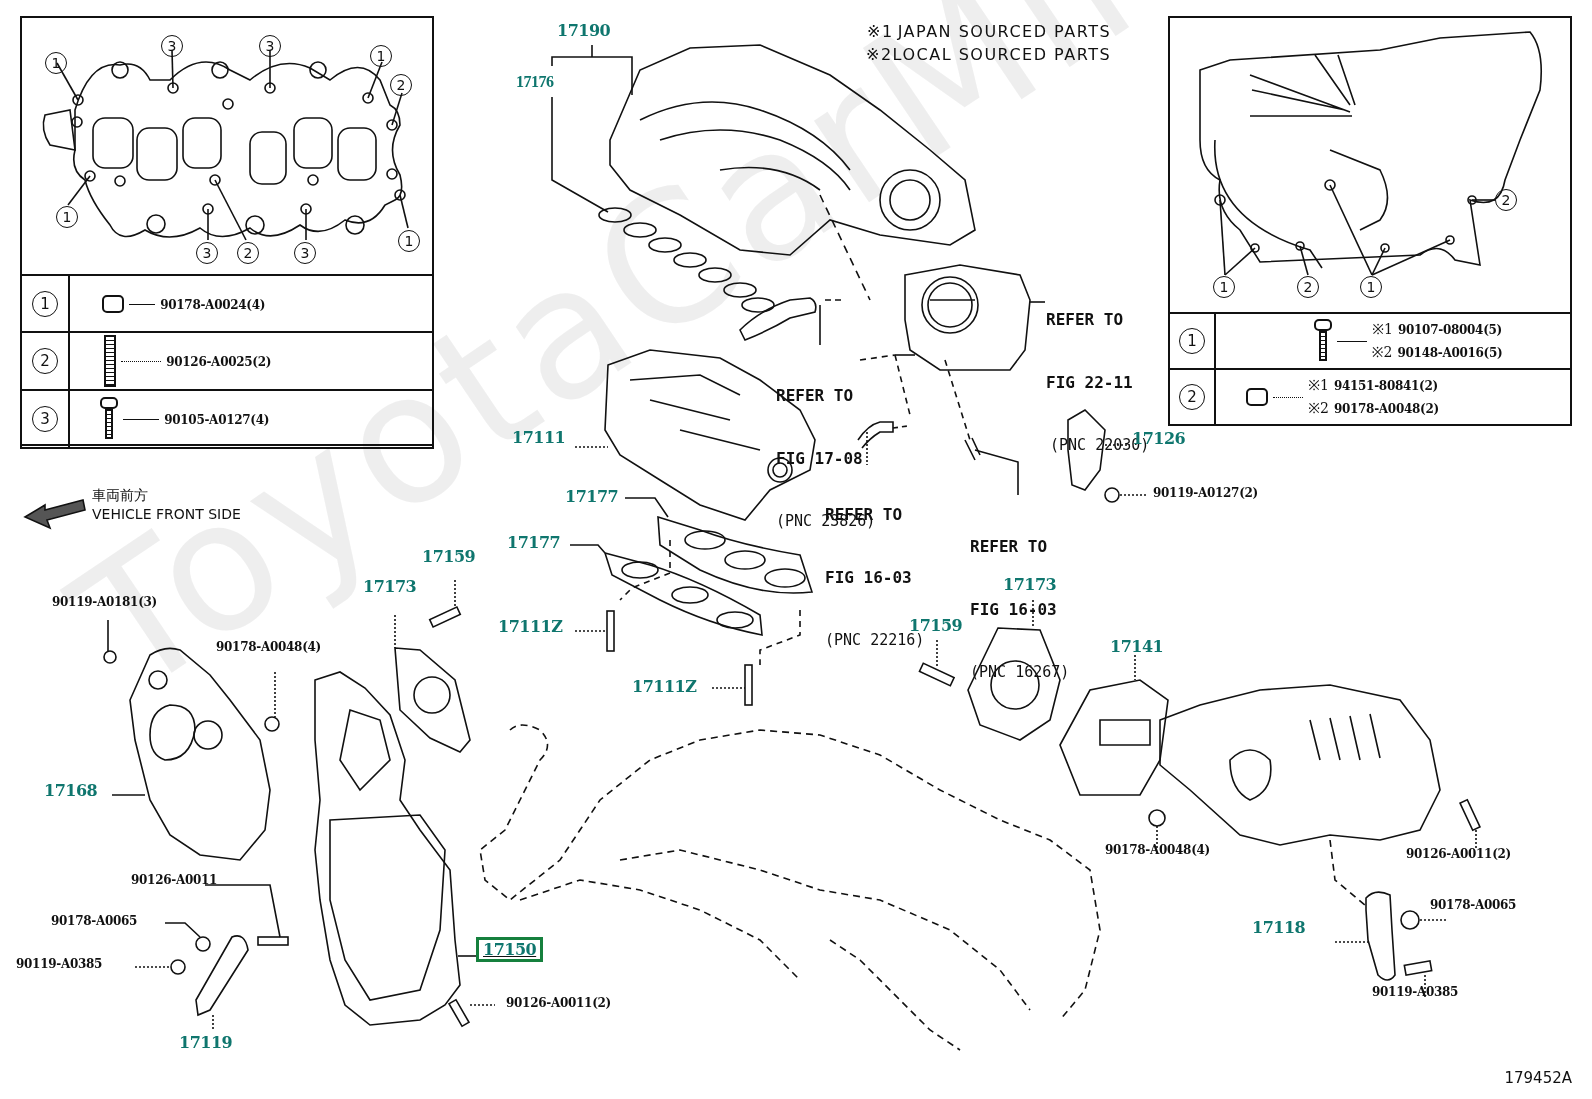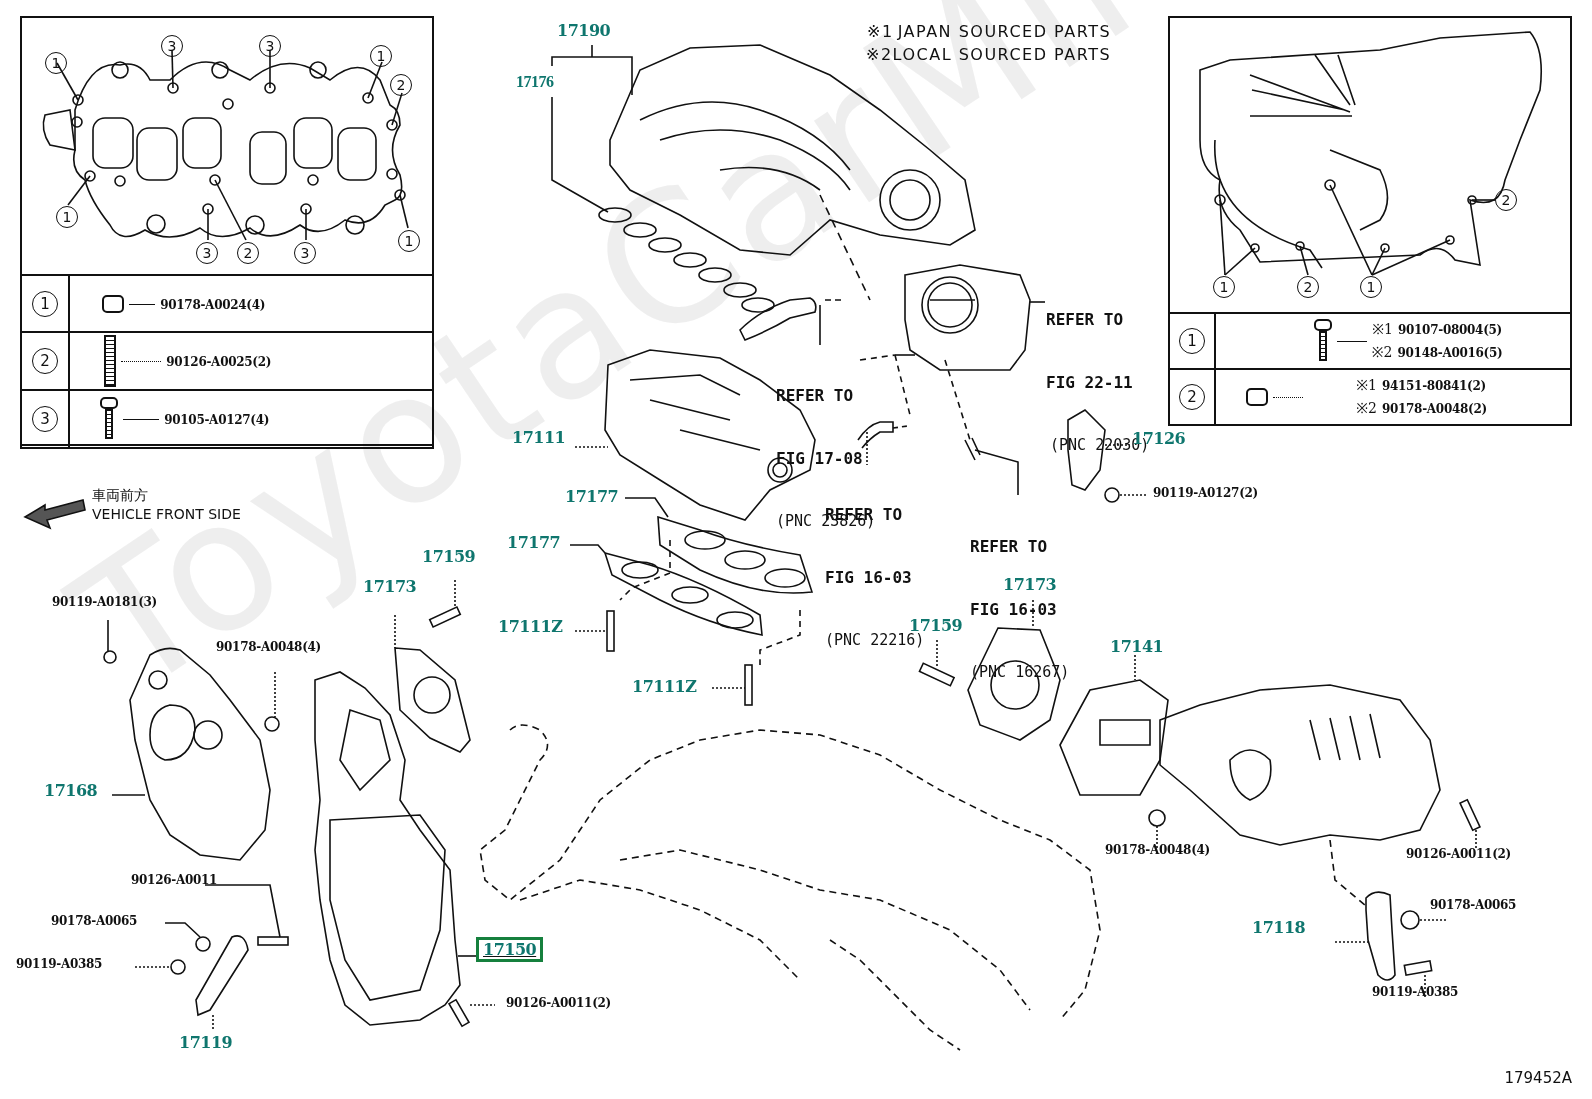--- a/index.html
+++ b/index.html
@@ -334,21 +334,21 @@
         <div><span style="font-size:14px;">※1</span> <span class="pn-sm" style="position:static;">90107-08004(5)</span></div>
         <div><span style="font-size:14px;">※2</span> <span class="pn-sm" style="position:static;">90148-A0016(5)</span></div>
       </span>
     </td>
   </tr>
   <tr style="height:56px;">
     <td style="text-align:center;"><span class="circ circ-lg">2</span></td>
     <td style="padding-left:30px;">
       <span style="display:inline-block;width:18px;height:14px;border:2px solid #111;border-radius:5px;vertical-align:middle;"></span>
       <span style="display:inline-block;width:30px;border-top:1px dotted #111;vertical-align:middle;"></span>
-      <span style="display:inline-block;vertical-align:middle;line-height:22px;margin-left:48px;">
+      <span style="display:inline-block;vertical-align:middle;line-height:22px;">
         <div><span style="font-size:14px;">※1</span> <span class="pn-sm" style="position:static;">94151-80841(2)</span></div>
         <div><span style="font-size:14px;">※2</span> <span class="pn-sm" style="position:static;">90178-A0048(2)</span></div>
       </span>
     </td>
   </tr>
 </tbody>
   </table>
 
 <div class="ref" style="left:1046px;top:267px;">
   <div>REFER TO</div>

